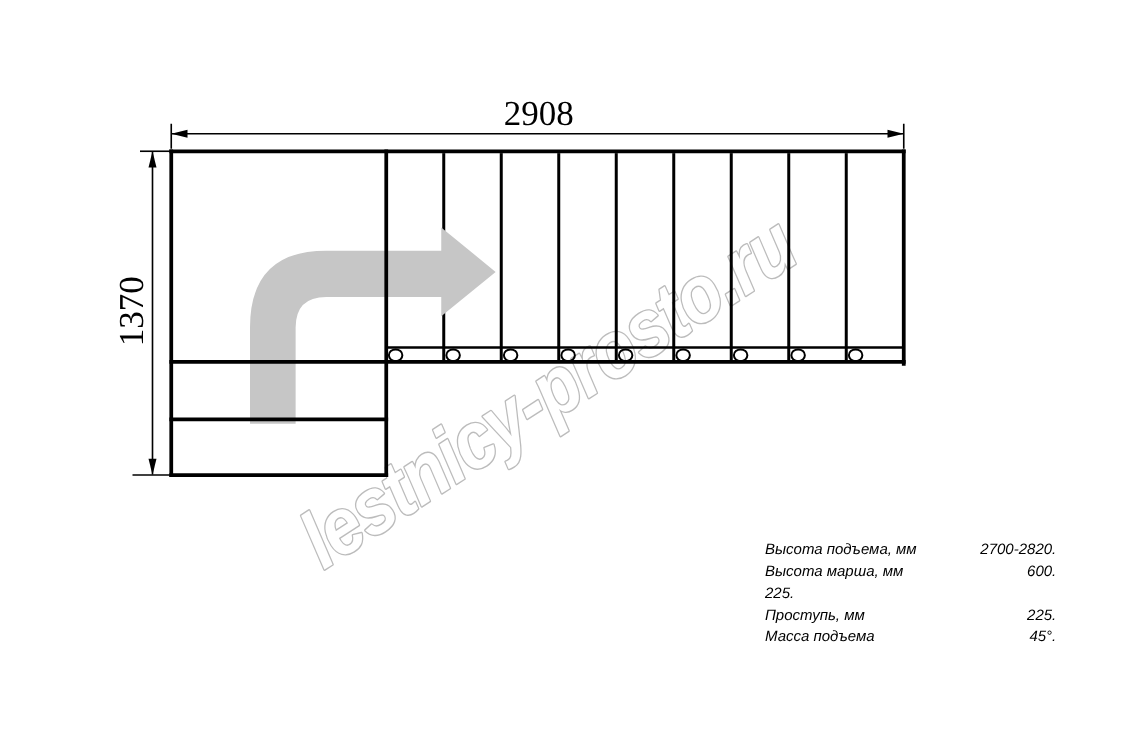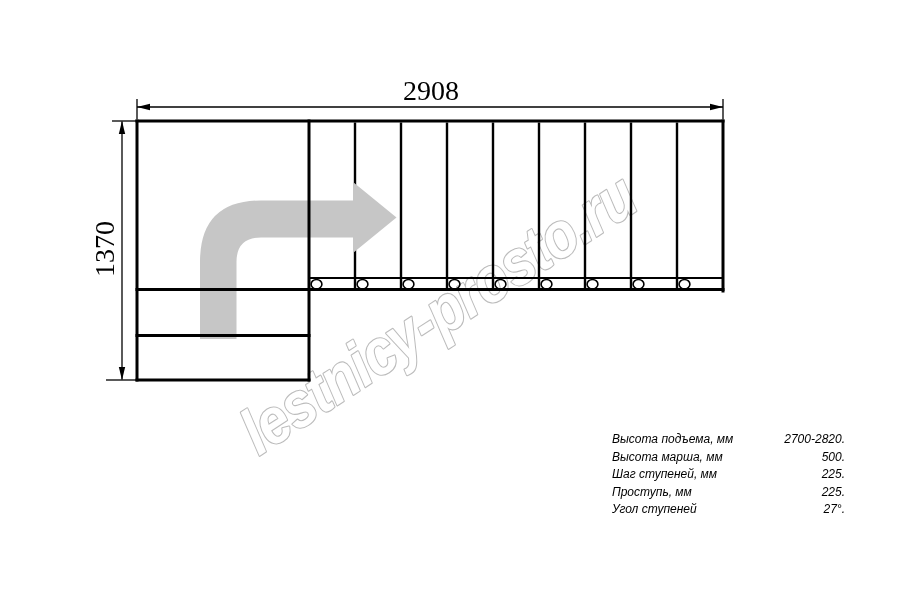--- a/index.html
+++ b/index.html
@@ -115,29 +115,28 @@
     </g>
   </svg>
 
   <div class="specs">
     <div class="spec-row">
       <span class="spec-label">Высота подъема, мм</span>
       <span class="spec-value">2700-2820.</span>
     </div>
     <div class="spec-row">
       <span class="spec-label">Высота марша, мм</span>
-      <span class="spec-value">500.</span>
+      <span class="spec-value">600.</span>
     </div>
     <div class="spec-row">
-      <span class="spec-label">Шаг ступеней, мм</span>
       <span class="spec-value">225.</span>
     </div>
     <div class="spec-row">
       <span class="spec-label">Проступь, мм</span>
       <span class="spec-value">225.</span>
     </div>
     <div class="spec-row">
-      <span class="spec-label">Угол ступеней</span>
-      <span class="spec-value">27°.</span>
+      <span class="spec-label">Масса подъема</span>
+      <span class="spec-value">45°.</span>
     </div>
   </div>
 
 </div>
 
 </body></html>

